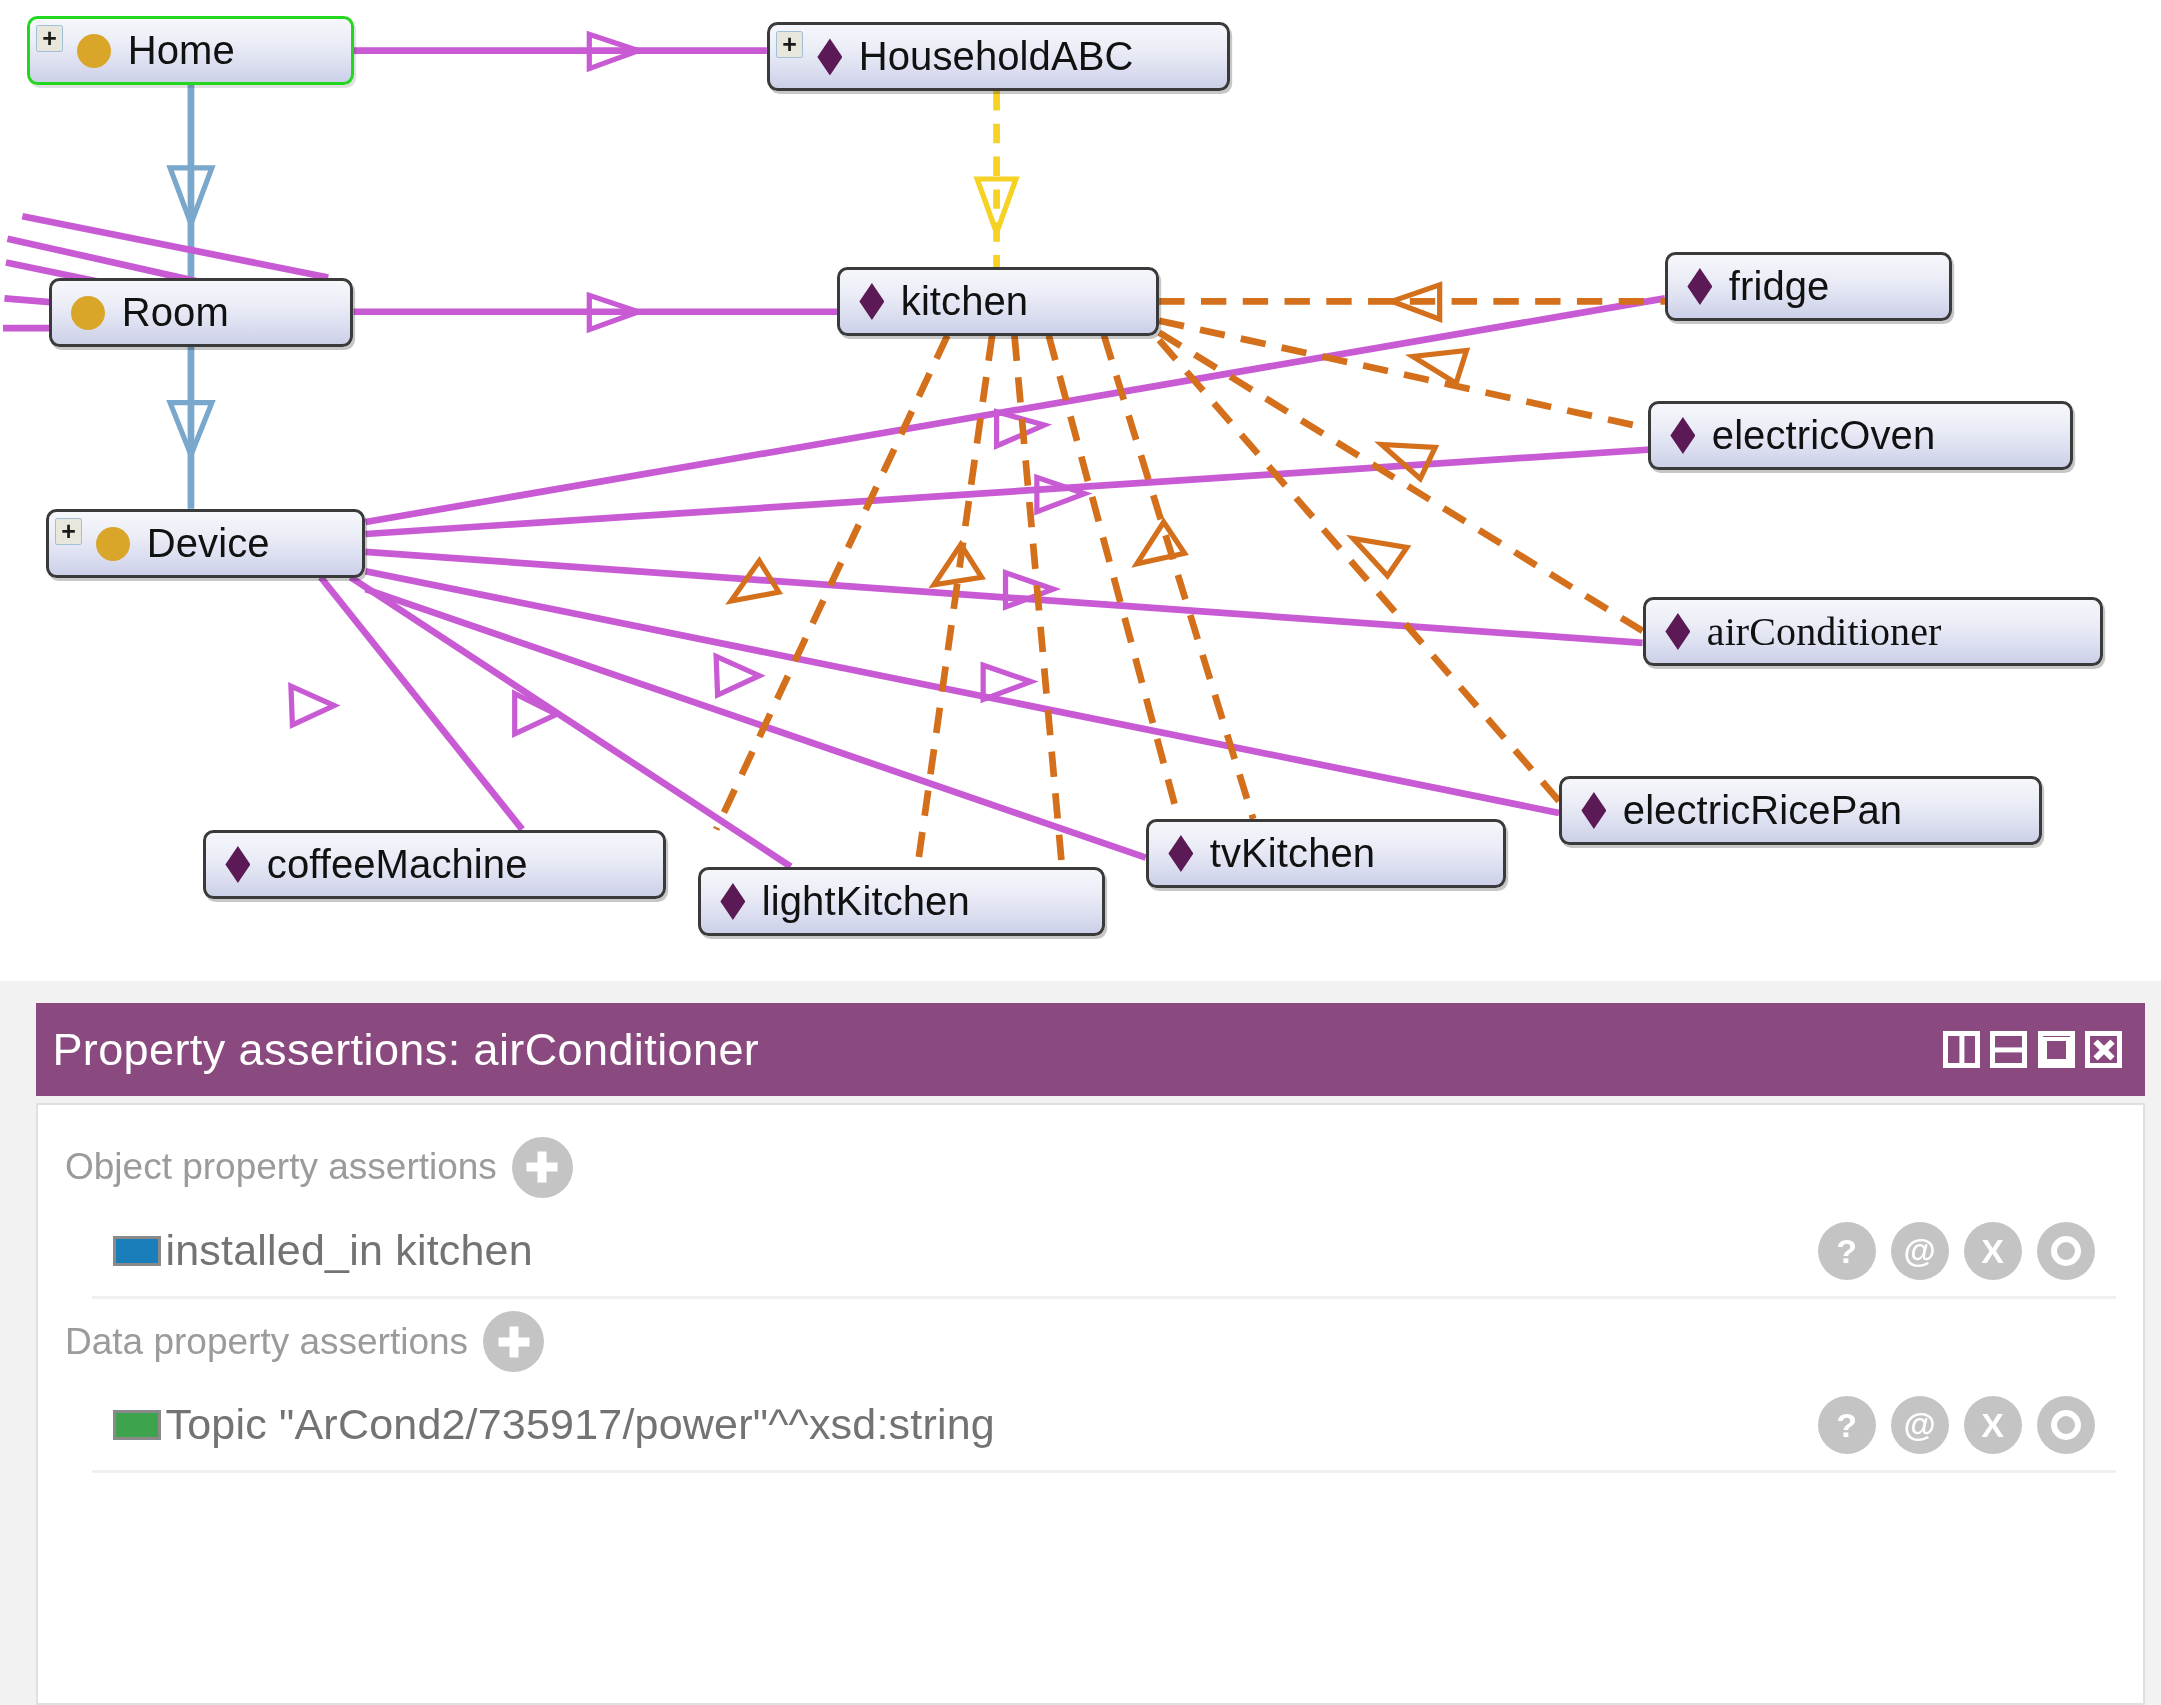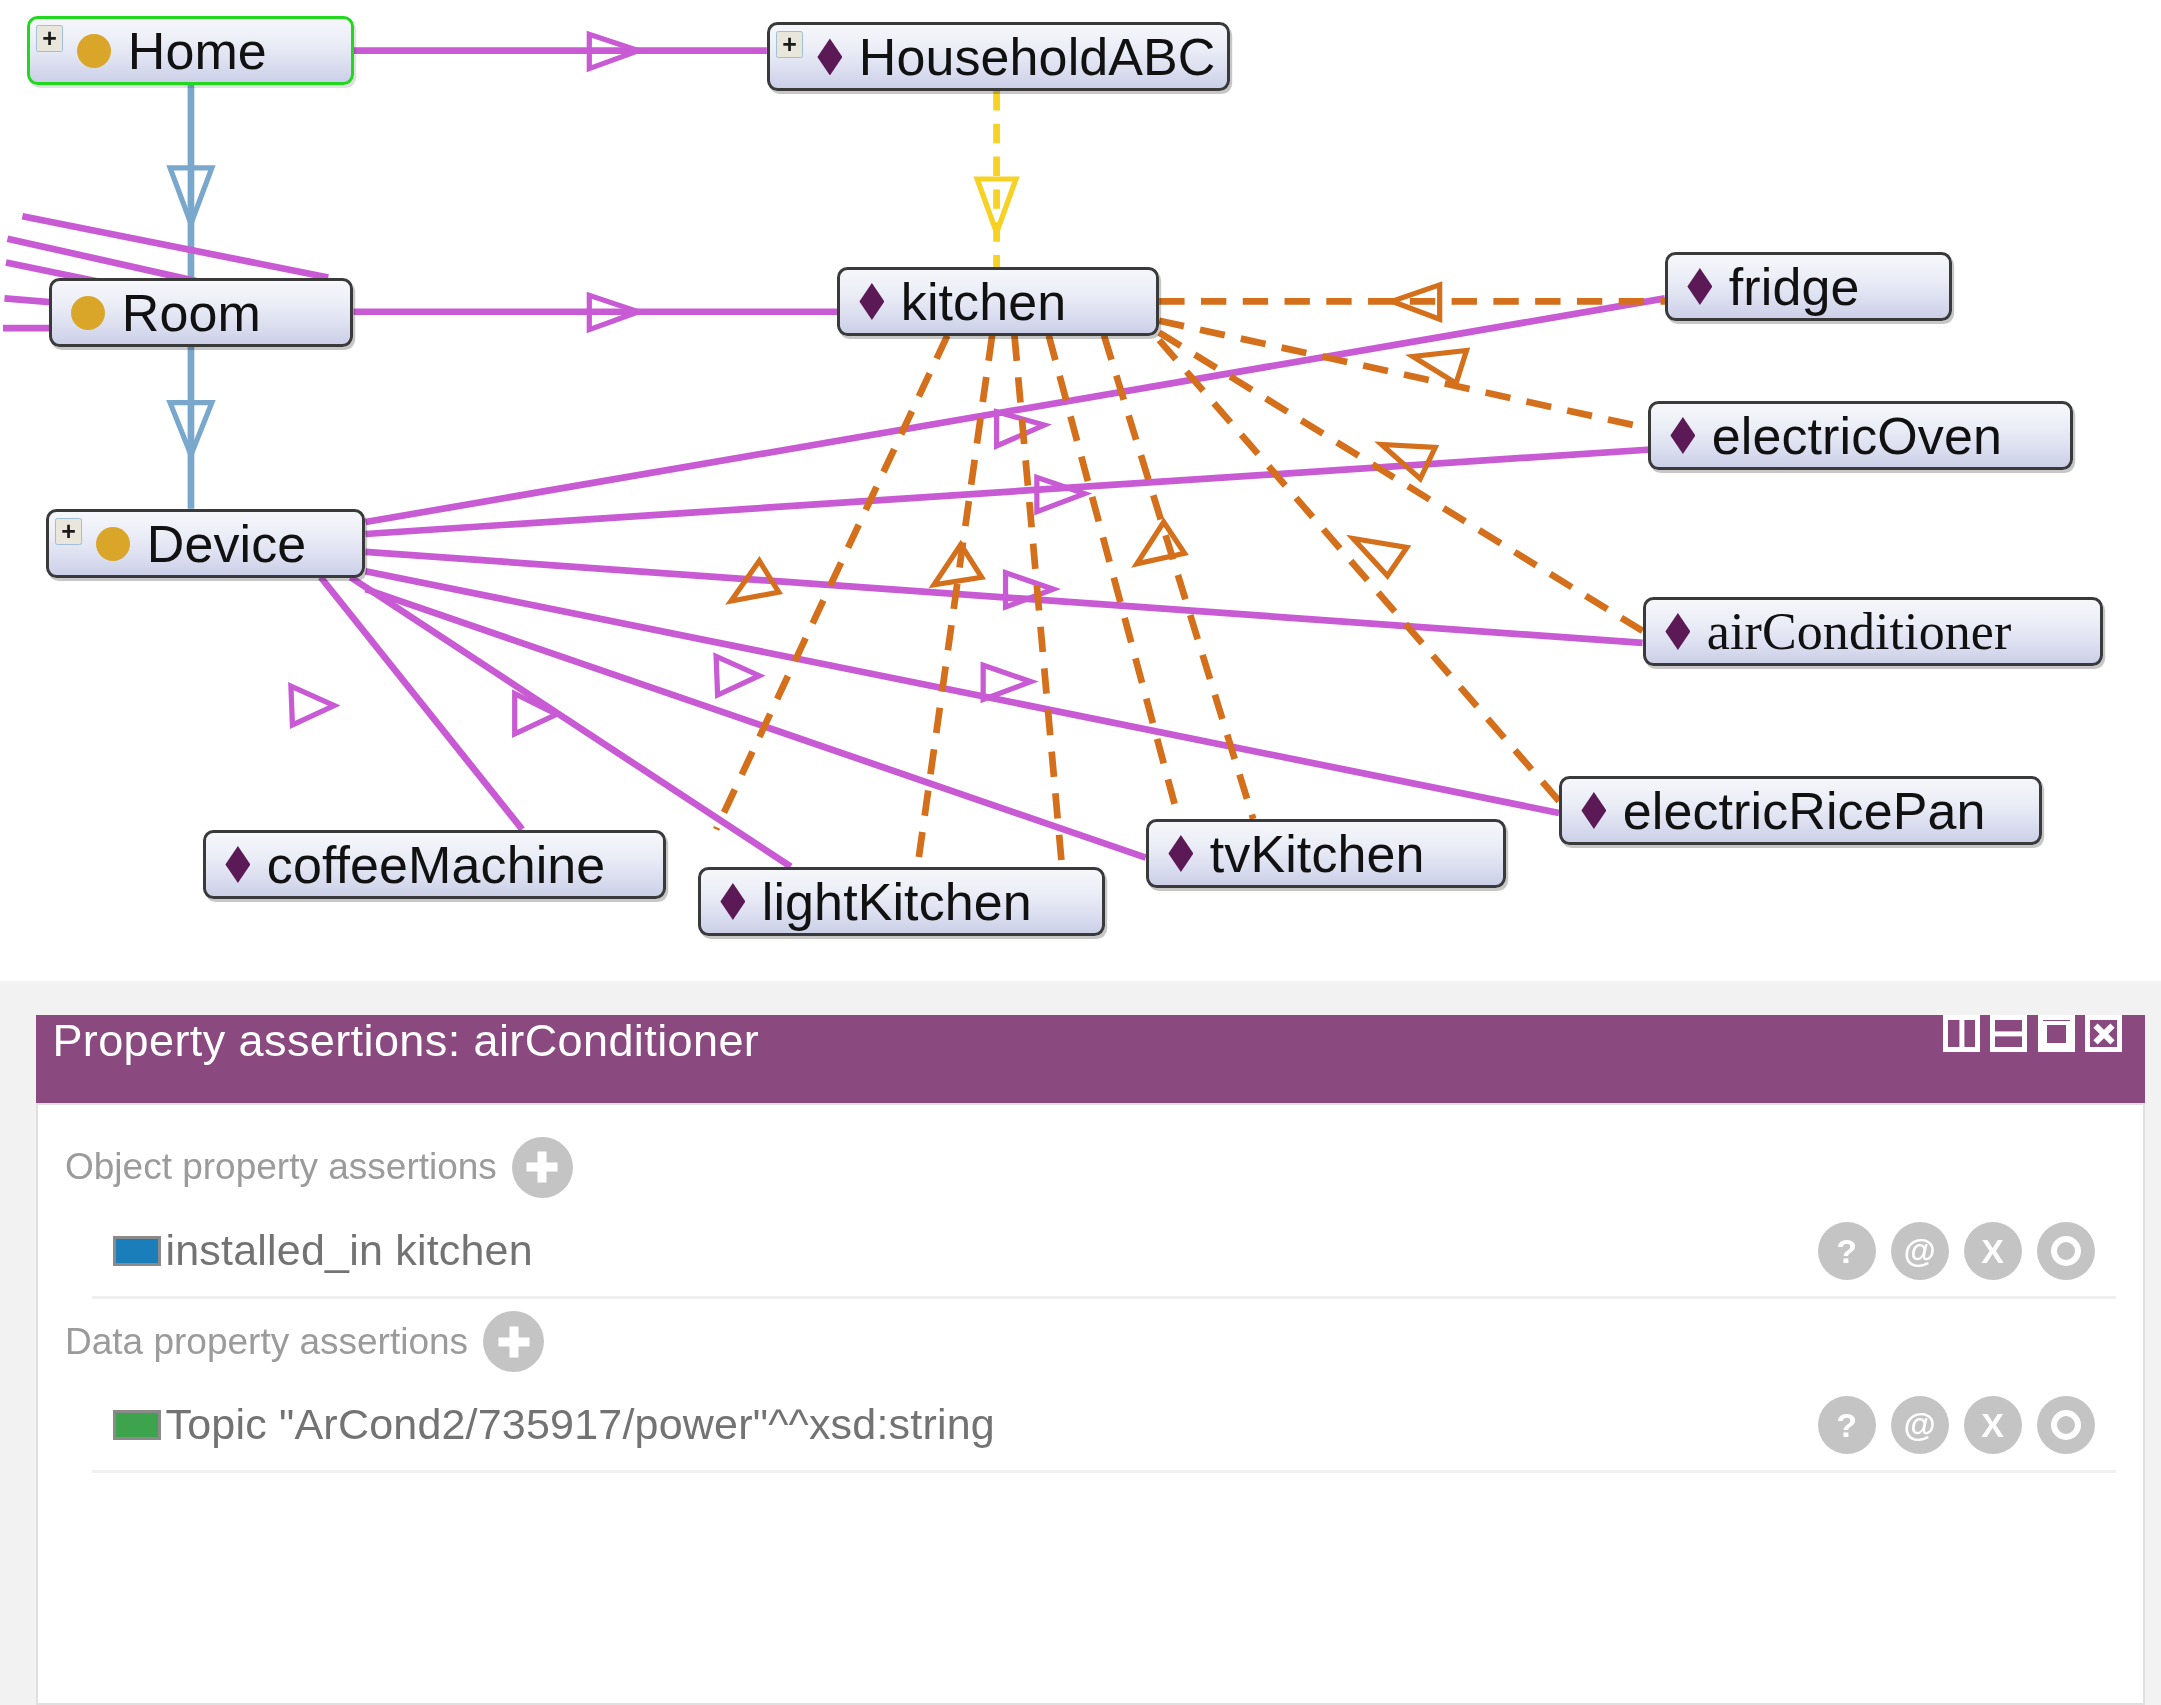--- a/index.html
+++ b/index.html
@@ -21,21 +21,21 @@
     position:absolute;box-sizing:border-box;
     border:3px solid #3a3a3a;border-radius:10.4px;
     background:linear-gradient(to bottom,#f6f7fb 0%,#eceef7 35%,#dcdff0 70%,#ccd0e8 100%);
     box-shadow:2.2px 3px 0 rgba(0,0,0,0.22);
     display:flex;align-items:center;
     padding:0 19.4px;
     z-index:5;
   }
   .node.selected{border-color:#22d81f;box-shadow:2.2px 3px 0 rgba(0,0,0,0.12);}
   .node .node-label{
-    font-size:52px;color:#111111;white-space:nowrap;letter-spacing:0.1px;
+    font-size:40px;color:#111111;white-space:nowrap;letter-spacing:0.1px;
   }
   .ic-circle{
     width:34px;height:34px;border-radius:50%;
     background:#d9a62a;flex:0 0 auto;margin-right:16.4px;
   }
   .ic-diamond{
     width:25px;height:37px;flex:0 0 auto;margin-right:16.4px;
     background:#5b1a56;
     clip-path:polygon(50% 0,100% 50%,50% 100%,0 50%);
   }
@@ -51,22 +51,22 @@
   #property-panel{
     position:absolute;left:0;top:977px;width:2161px;height:728px;
     background:#f2f2f2;box-sizing:border-box;
     border-top:4.5px solid #ffffff;
   }
   #panel-inner{
     position:absolute;left:36px;top:22.4px;right:16.4px;bottom:0;
     background:#f2f2f2;
   }
   #panel-header{
-    height:93px;background:#8a4a7f;display:flex;align-items:flex-start;
-    padding:0 12px 0 16.4px;box-sizing:border-box;margin-top:12px;
+    height:93px;background:#8a4a7f;display:flex;align-items:center;
+    padding:0 12px 0 16.4px;box-sizing:border-box;
   }
   #panel-title{
     color:#ffffff;font-size:45px;white-space:nowrap;flex:1 1 auto;
     letter-spacing:0.4px;
   }
   #panel-window-buttons{display:flex;gap:10.4px;align-items:center;padding-right:10.4px;}
   .win-btn{width:37px;height:37px;position:relative;cursor:pointer;}
   .win-btn .frame{
     position:absolute;inset:0;border:5.2px solid #ffffff;box-sizing:border-box;
   }

